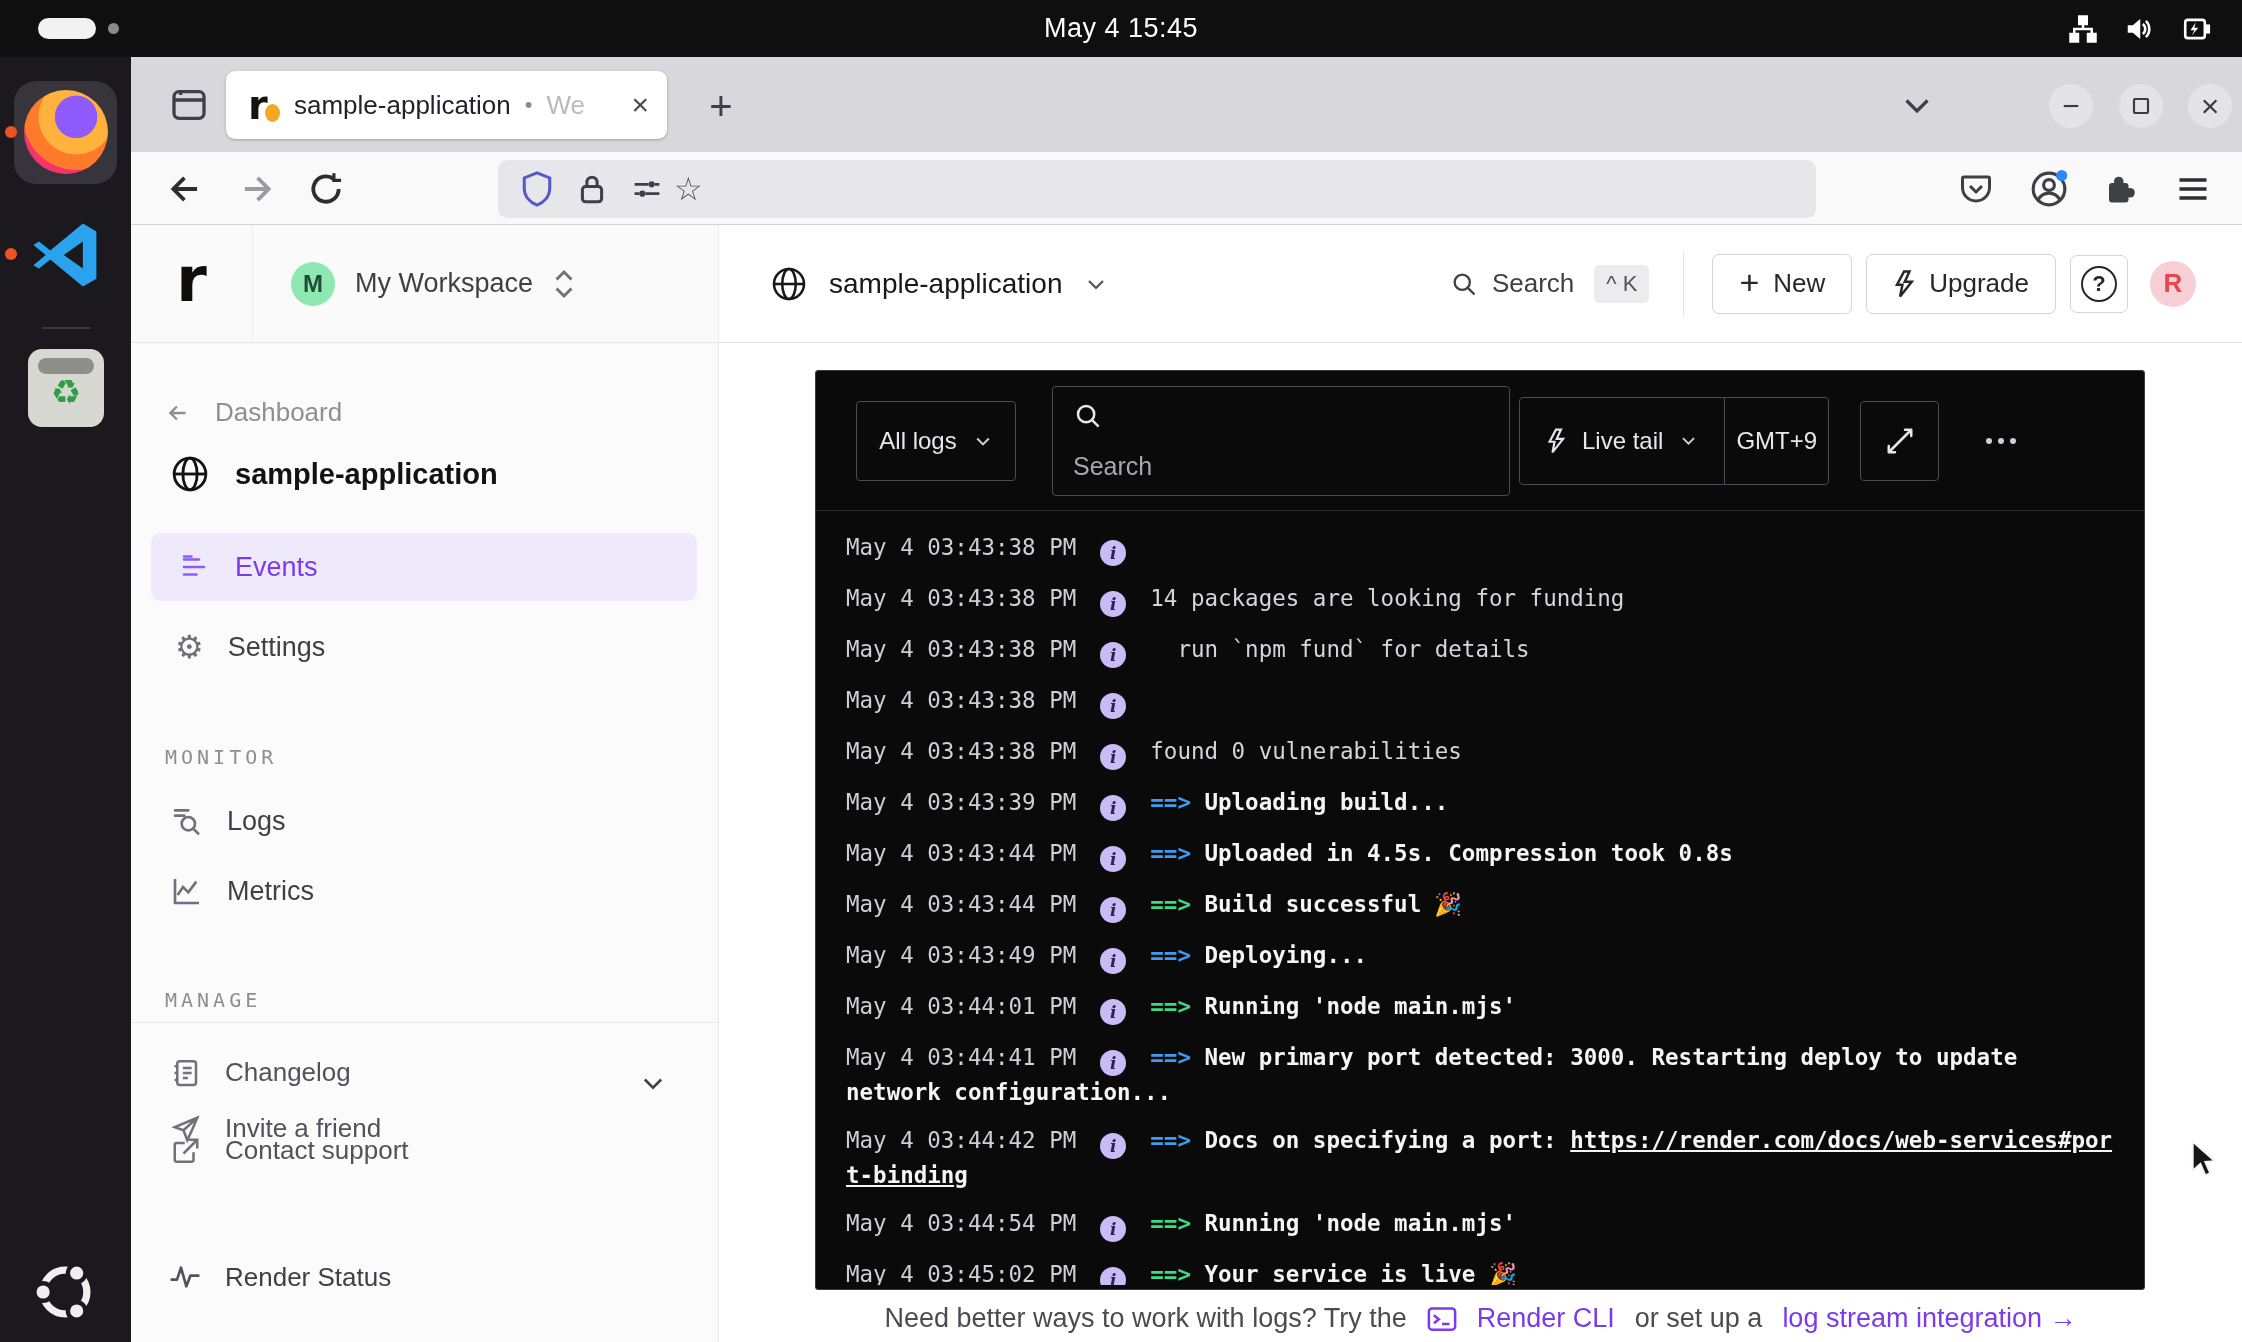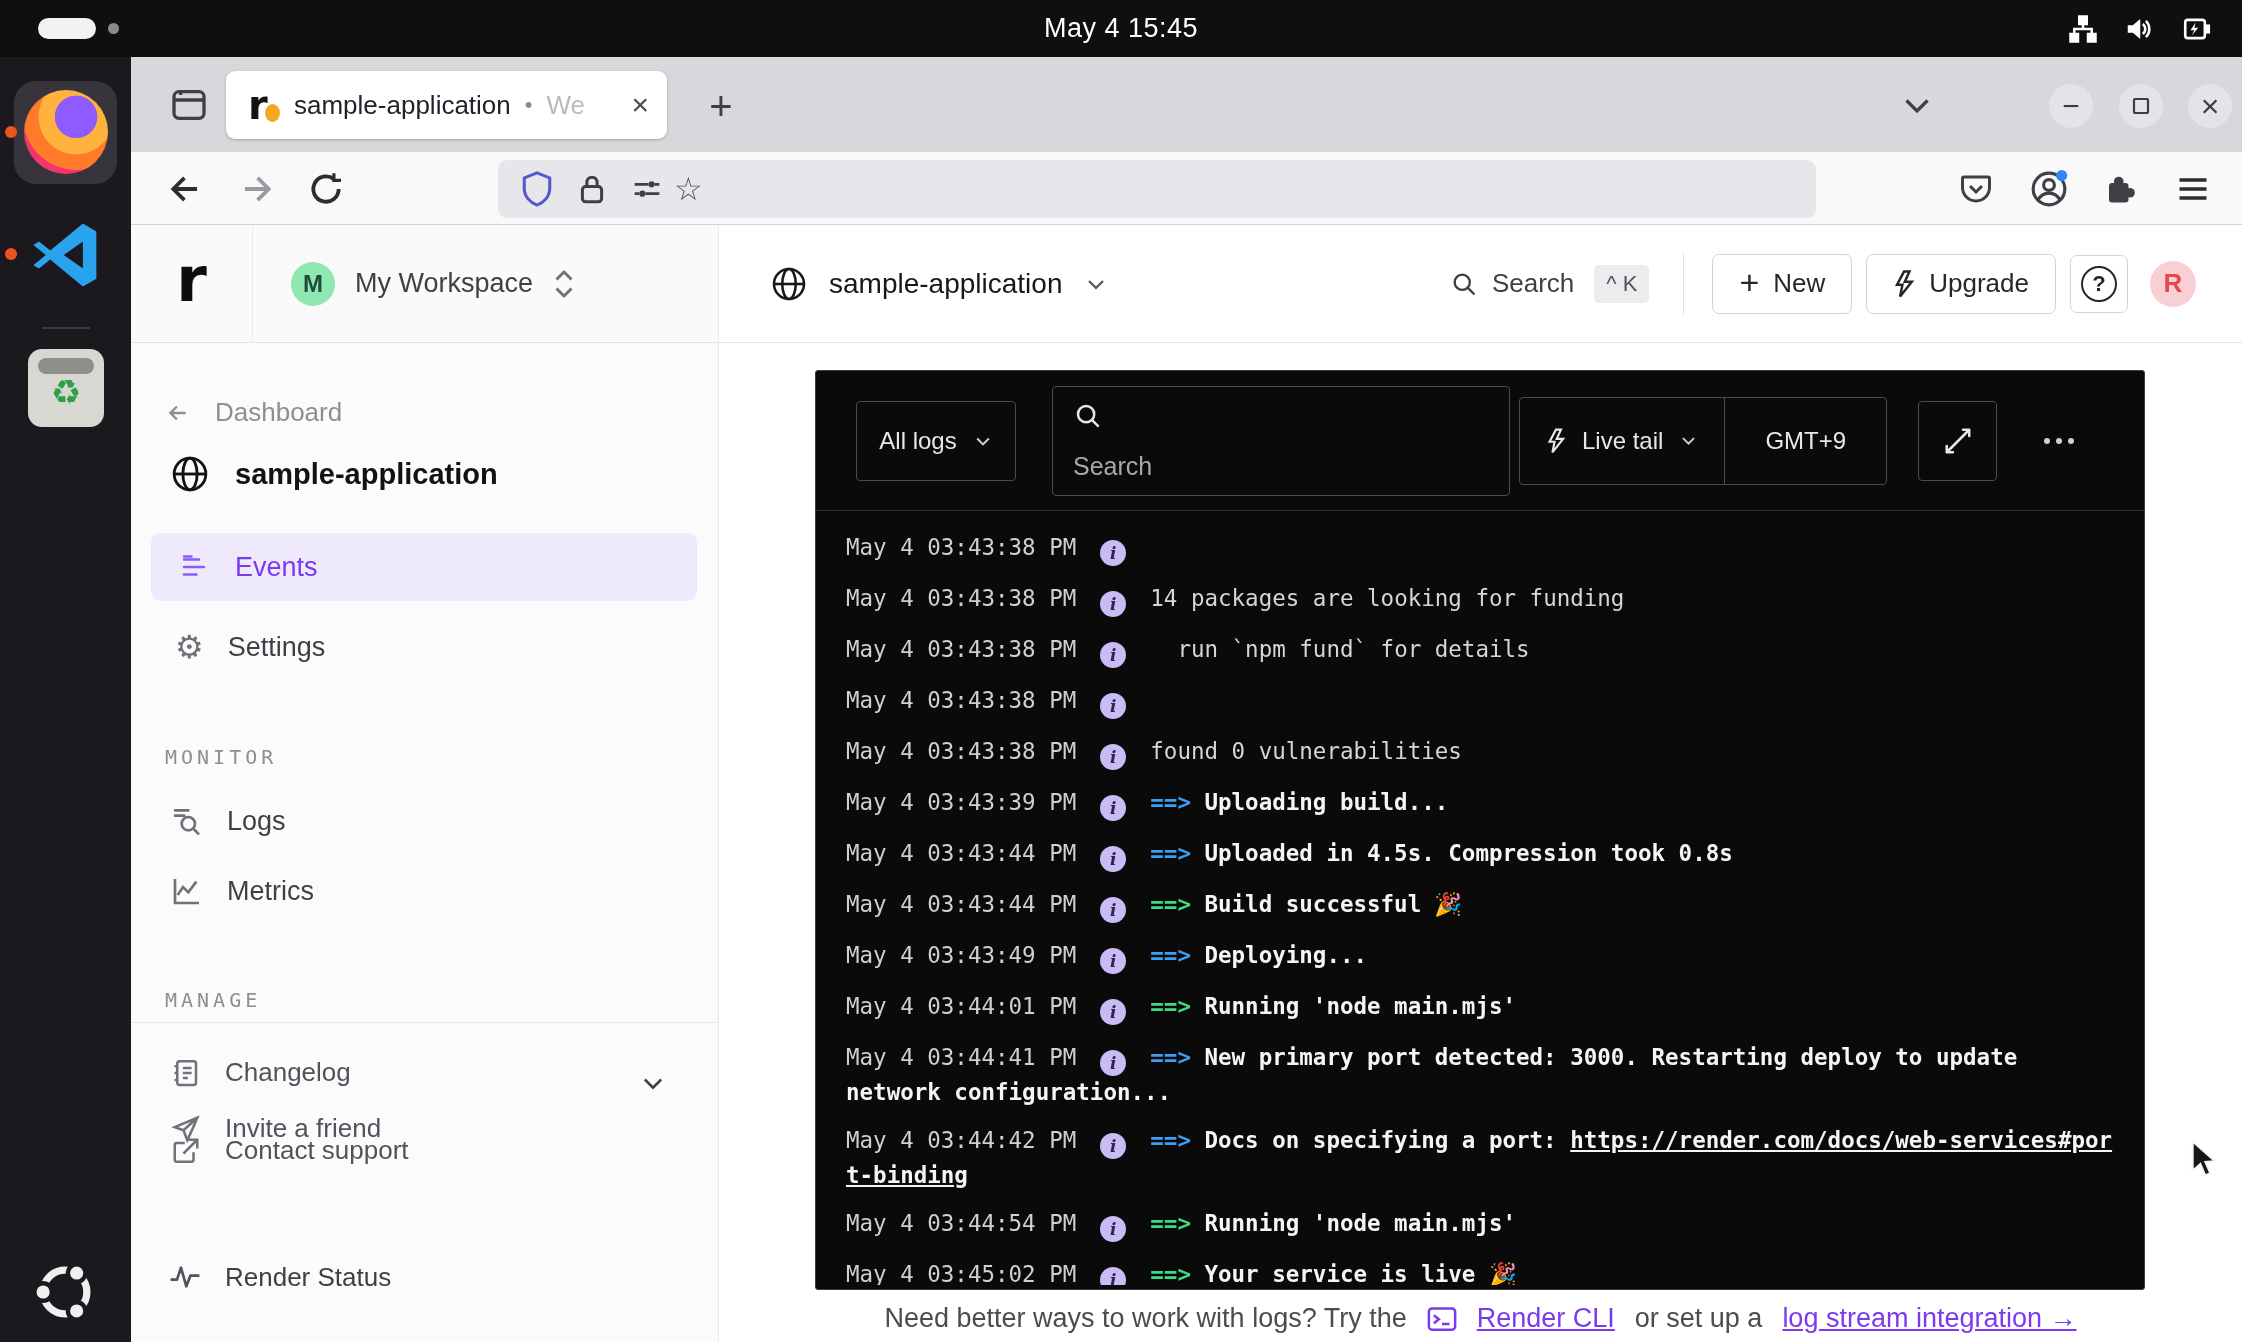--- a/index.html
+++ b/index.html
@@ -149,21 +149,21 @@
                  padding-left:40px; }
   .dk-btn { border:1.5px solid #4b4b52; border-radius:4px; color:#e7e7ea;
             display:flex; align-items:center; font-size:24px; background:transparent; }
   .filter-btn { width:160px; height:80px; justify-content:center; gap:16px; }
   .searchbox { width:458px; height:110px; margin-left:36px; border:1.5px solid #4b4b52;
                border-radius:4px; padding:14px 20px; display:flex; flex-direction:column;
                justify-content:space-between; }
   .searchbox .ph { font-size:25px; color:#a7a7ae; }
   .livegrp { margin-left:9px; height:88px; }
   .seg1 { display:flex; align-items:center; gap:16px; padding:0 26px; height:100%; }
-  .seg2 { display:flex; align-items:center; padding:0 40px; height:100%;
+  .seg2 { display:flex; align-items:center; padding:0 11px; height:100%;
           border-left:1px solid #4b4b52; }
   .expand-btn { margin-left:31px; width:79px; height:80px; justify-content:center; }
   .dots-btn { margin-left:47px; display:flex; gap:6px; align-items:center; }
   .dots-btn i { width:6px; height:6px; border-radius:50%; background:#cfcfd4; }
 
   .log-body { position:absolute; left:30px; right:28px; top:152px; bottom:4px; overflow:hidden;
               padding-top:8px; font-family:"DejaVu Sans Mono", monospace; font-size:22.5px; }
   .entry { line-height:32px; margin-bottom:16px; white-space:pre-wrap; color:#d6d6da;
            word-wrap:break-word; }
   .entry .ts { color:#cfcfd4; }
@@ -175,21 +175,21 @@
   .arrow:empty { margin:0; }
   .blue { color:#3d9df3; }
   .green { color:#3ddc84; }
   .bold { color:#f5f5f6; font-weight:700; }
   .loglink { color:#f5f5f6; font-weight:700; text-decoration:underline; word-break:break-all; }
 
   
   .main-footer { position:absolute; left:588px; right:0; top:1078px; display:flex;
                  justify-content:center; align-items:center; gap:20px; font-size:27px;
                  color:#4b4b50; }
-  .main-footer .plink { color:#7c3aed; font-weight:500;text-decoration:underline; }
+  .main-footer .plink { color:#7c3aed; font-weight:500; }
 
   
   .cursor { position:absolute; left:2188px; top:1140px; z-index:50; }
 </style>
 </head>
 <body>
 
 <div class="topbar">
   <div class="tb-pill"></div>
   <div class="tb-dot"></div>

